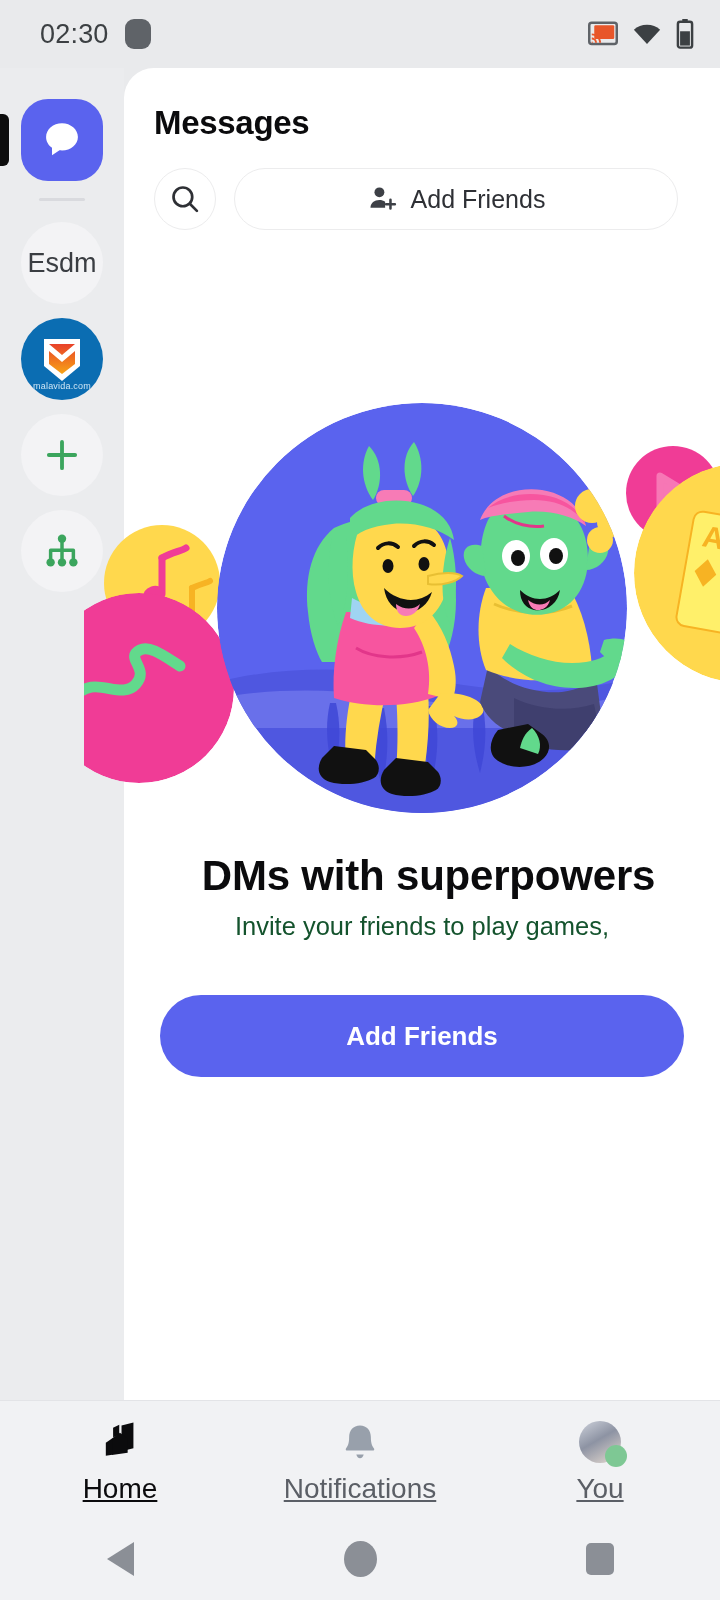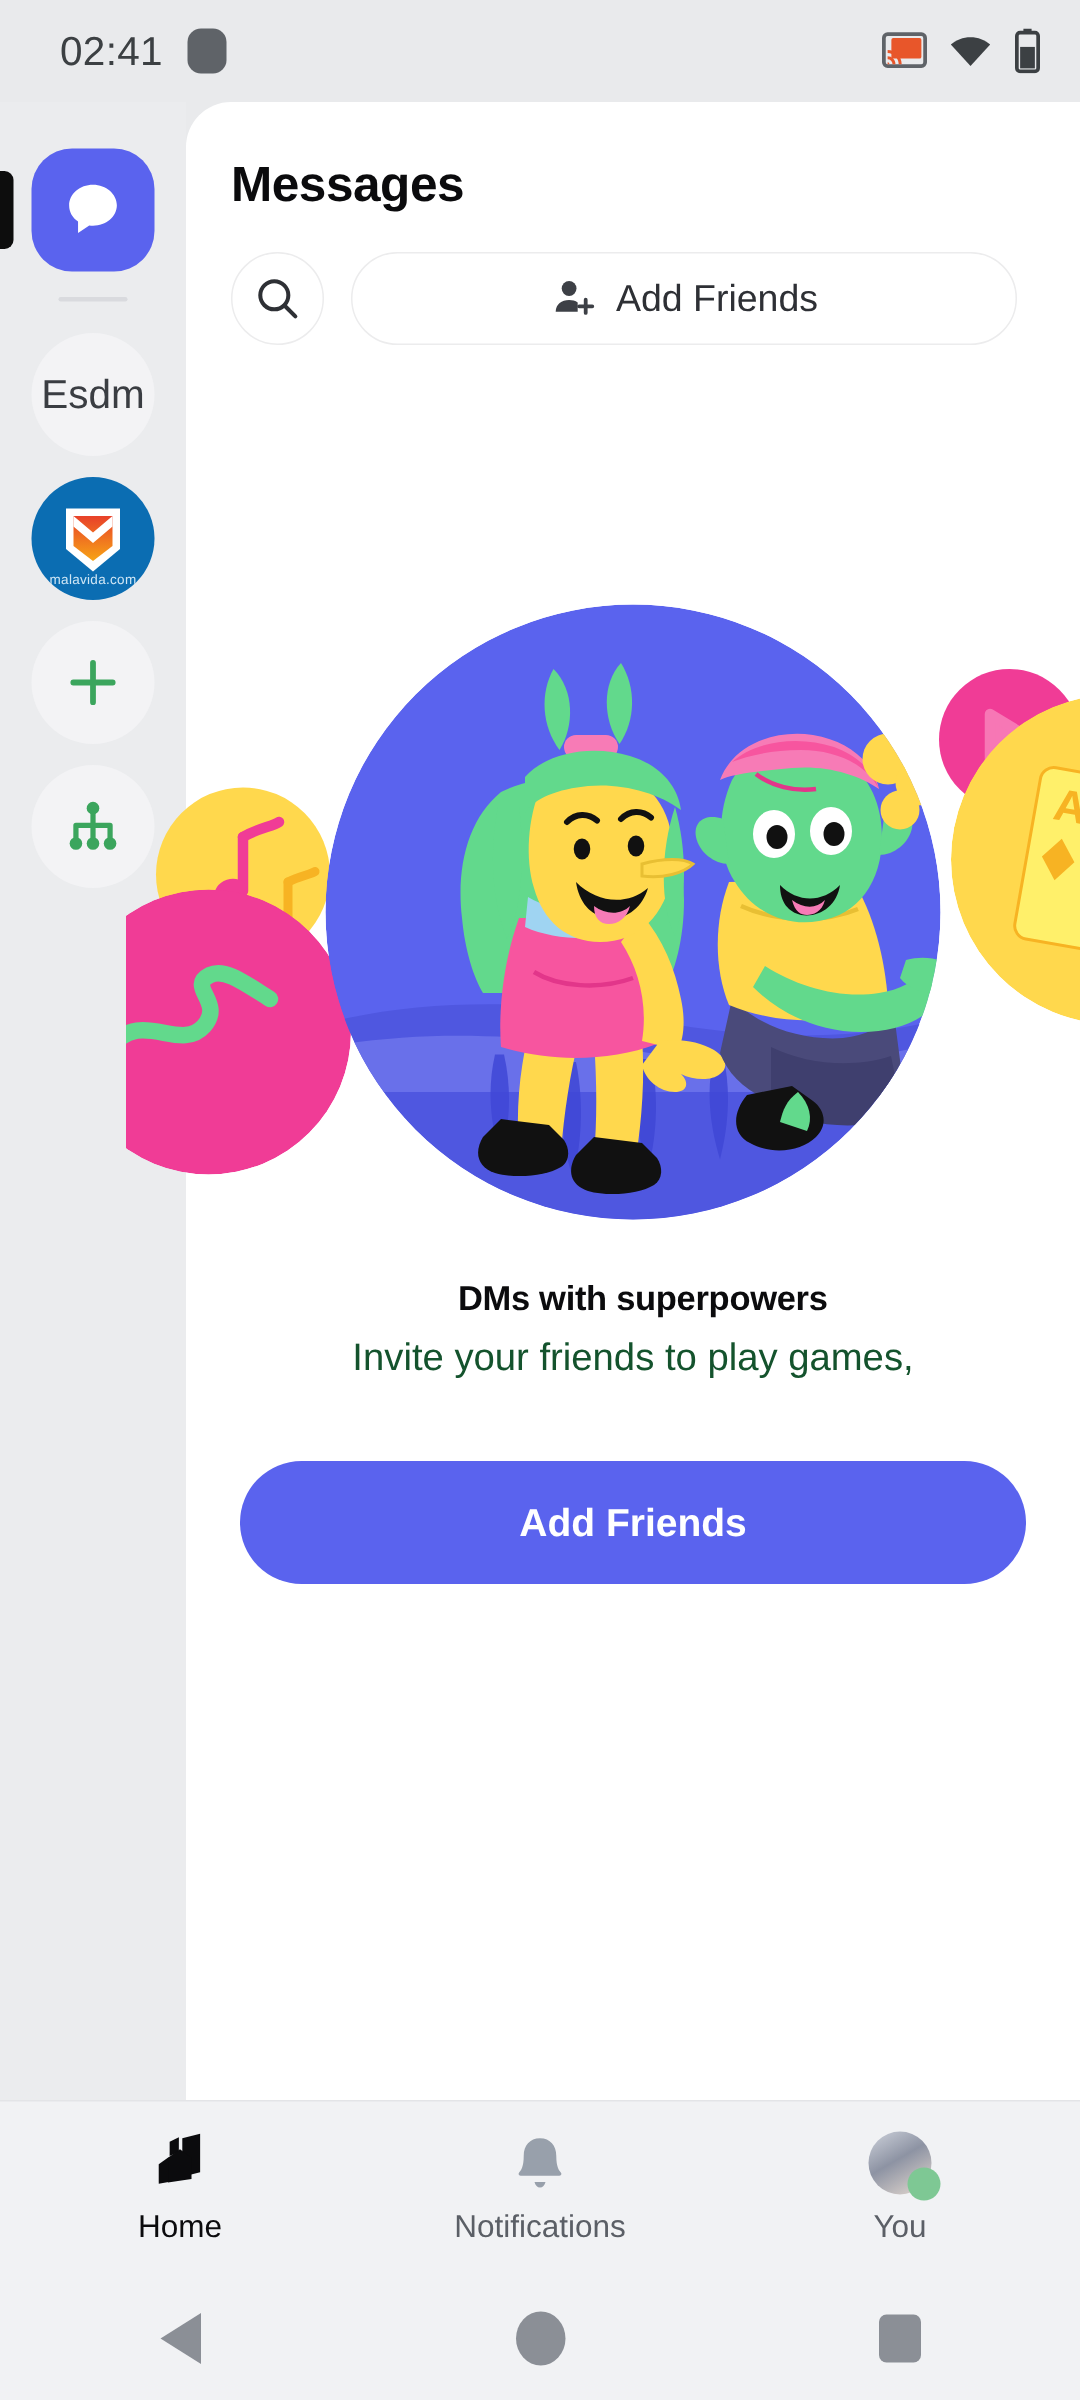--- a/index.html
+++ b/index.html
@@ -75,21 +75,21 @@
     border:1.5px solid #ececed; background:#fff;
     display:flex; align-items:center; justify-content:center; gap:12px;
   }
   .af-label{ font-size:25px; color:#2e3035; }
 
   
   .empty{ position:absolute; left:0; top:330px; width:596px; text-align:center; }
   .art-wrap{ position:relative; width:596px; height:430px; }
   .art-svg{ position:absolute; left:-40px; top:0; }
   .empty-title{
-    margin-top:24px; font-size:23px; font-weight:bold; color:#0b0b0d;
+    margin-top:24px; font-size:42px; font-weight:bold; color:#0b0b0d;
     letter-spacing:-.2px;
     margin-left:13px;
   }
   .empty-sub{
     margin-top:6px; font-size:25.5px; line-height:41px; color:#14532d;
   }
   .cta{
     display:block; margin:48px auto 0; width:524px; height:82px;
     border:none; border-radius:44px; background:#5a63ee;
     color:#fff; font-size:26px; font-weight:bold;
@@ -97,21 +97,21 @@
   }
 
   
   .tabbar{
     position:absolute; left:0; top:1400px; width:720px; height:118px;
     background:#f1f2f4; border-top:1px solid #e3e4e7;
     display:flex; align-items:flex-start;
   }
   .tab{ flex:1; display:flex; flex-direction:column; align-items:center; padding-top:18px; }
   .tab-ico{ height:46px; display:flex; align-items:center; justify-content:center; position:relative; }
-  .tab-label{ margin-top:8px; font-size:21px; color:#5b5f66; }
+  .tab-label{ margin-top:8px; font-size:28px; color:#5b5f66;text-decoration:underline; }
   .tab-label.active{ color:#0b0b0d; }
   .you-av{
     width:42px; height:42px; border-radius:50%; overflow:hidden;
     background:linear-gradient(150deg,#cfd3dc 0%,#8d93a3 45%,#e8dcd2 100%);
   }
   .you-dot{
     position:absolute; right:-6px; bottom:-2px; width:22px; height:22px;
     border-radius:50%; background:#7ec894;
   }
 
@@ -126,21 +126,21 @@
     border-bottom:17px solid transparent; border-right:27px solid #8b8f96;
   }
   .nav-home{ width:33px; height:36px; border-radius:50%; background:#8b8f96; }
   .nav-recent{ width:28px; height:32px; border-radius:5px; background:#8b8f96; }
 </style>
 </head>
 <body>
 
 <div class="statusbar">
   <div class="sb-left">
-    <span class="sb-time">02:41</span>
+    <span class="sb-time">02:30</span>
     <span class="sb-dot"></span>
   </div>
   <div class="sb-right">
     <svg width="30" height="26" viewBox="0 0 24 20">
       <rect x="1" y="1" width="22" height="17" rx="2" fill="none" stroke="#5f6368" stroke-width="2"></rect>
       <path d="M3 16a1 1 0 011 1H3zm0-3.2c2.3 0 4.2 1.9 4.2 4.2H5.6A2.6 2.6 0 003 14.4zm0-3.3c4.1 0 7.5 3.4 7.5 7.5H8.9C8.9 13.7 6.2 11 3 11z" fill="#e8562a"></path>
       <rect x="5" y="3" width="16" height="11" rx="1" fill="#e8562a"></rect>
     </svg>
     <svg width="30" height="26" viewBox="0 0 24 20">
       <path d="M12 18 1.5 6.5C4.3 4 8 2.6 12 2.6s7.7 1.4 10.5 3.9z" fill="#3c4043"></path>

